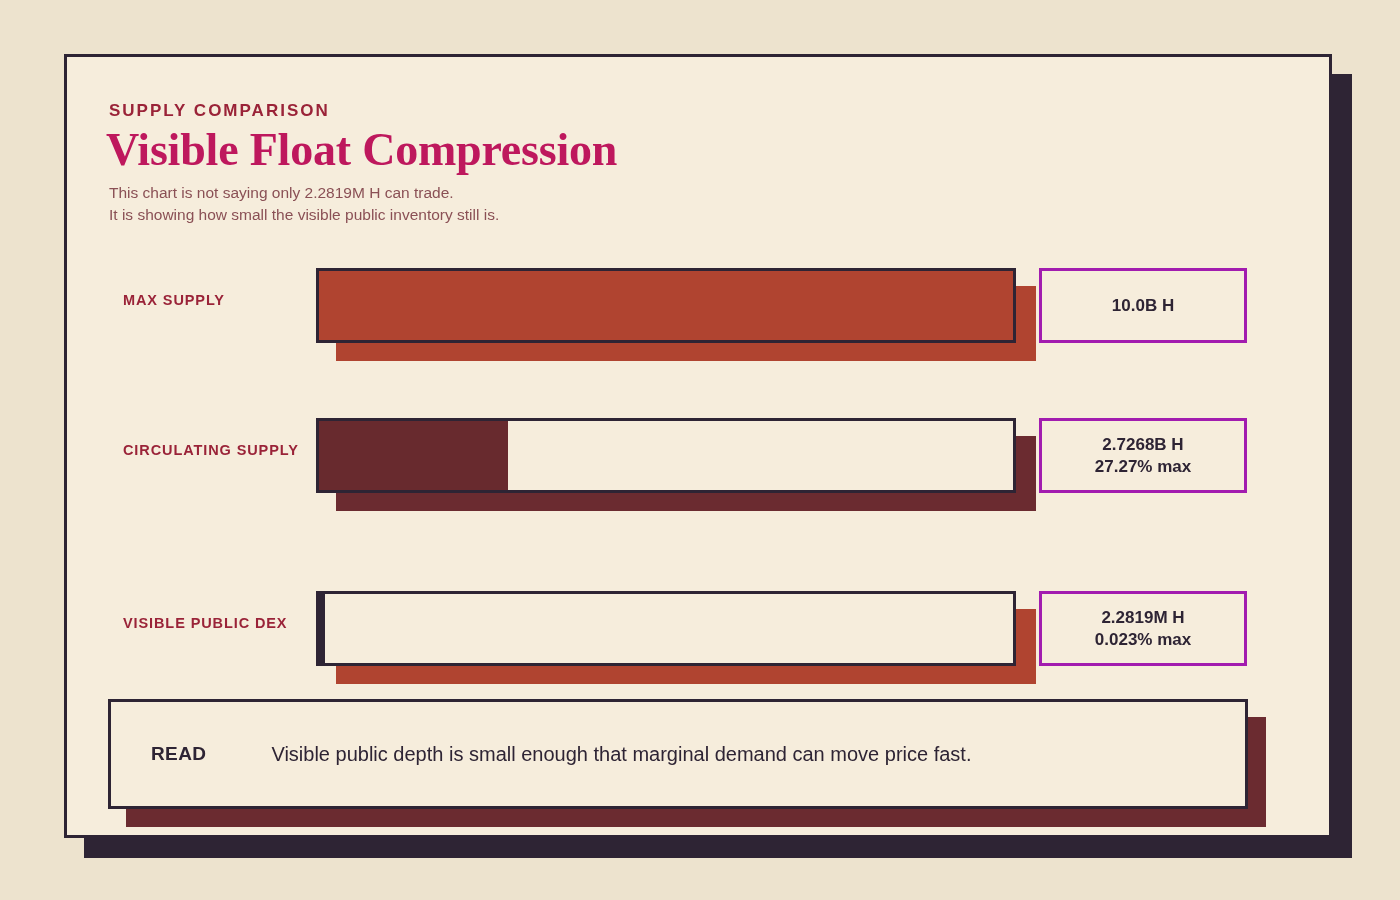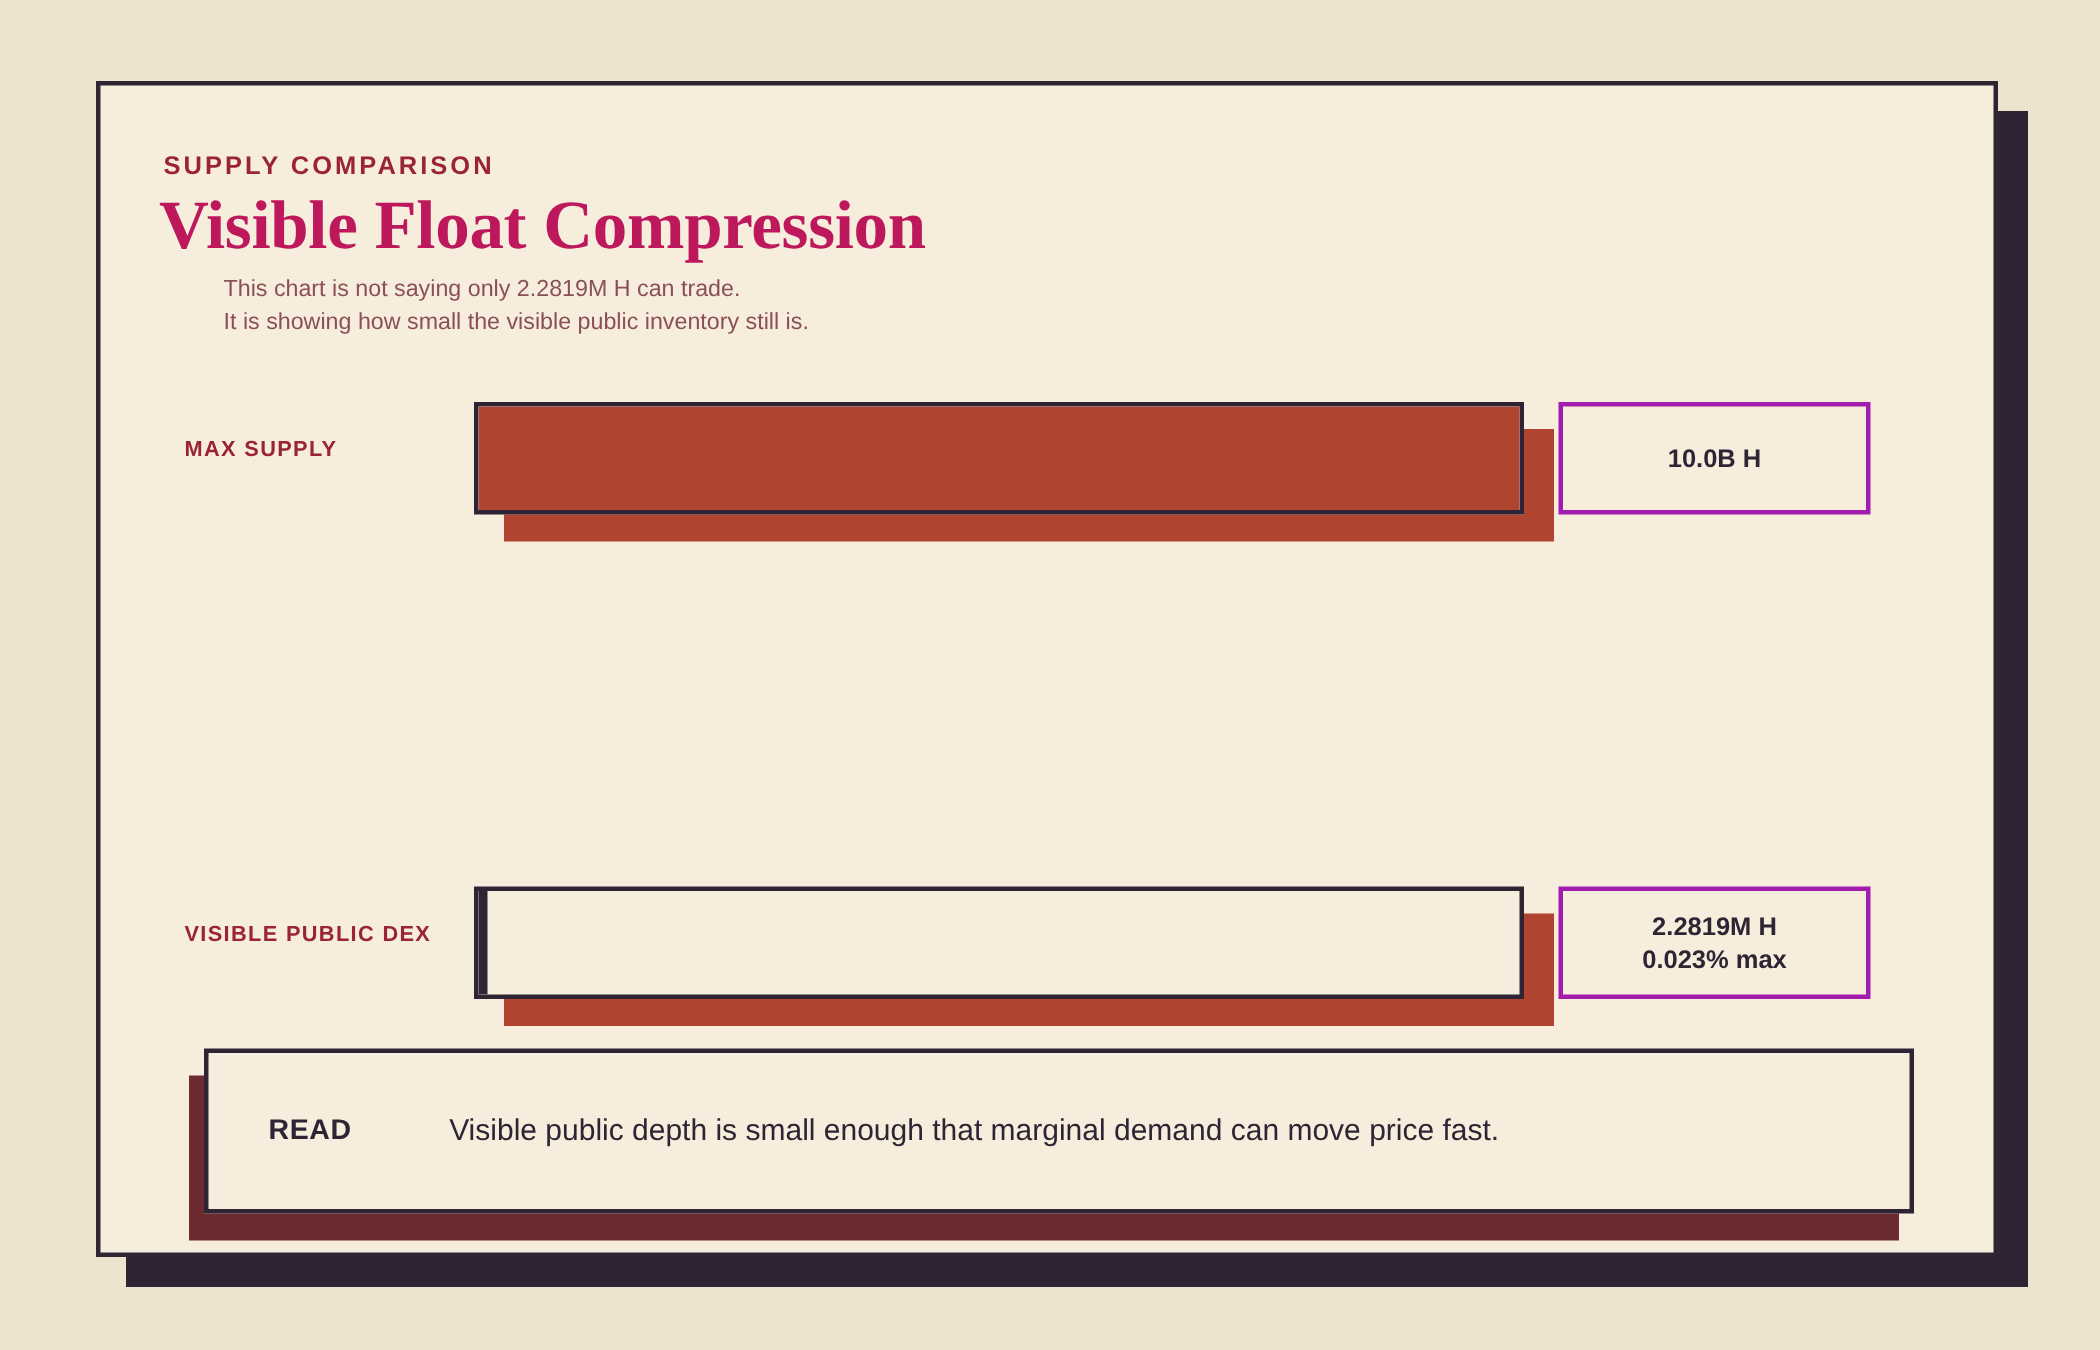--- a/index.html
+++ b/index.html
@@ -61,21 +61,21 @@
     letter-spacing: -0.2px;
   }
   .subtitle {
     position: absolute;
     left: 42px;
     top: 125px;
     font-size: 15.5px;
     color: #8A5055;
     line-height: 22px;
   }
-  .subtitle div { white-space: nowrap; margin-left: 40px; }
+  .subtitle div { white-space: nowrap; }
 
   
   .row {
     position: absolute;
     left: 0;
     width: 100%;
     height: 110px;
     text-align: center;
   }
   .row-label {
@@ -158,21 +158,20 @@
     left: 41px;
     top: 642px;
     width: 1140px;
     height: 110px;
     background: #F6EDDC;
     border: 3px solid #2E2434;
     box-sizing: border-box;
     display: flex;
     align-items: center;
     z-index: 2;
-    margin-left: 28px;
   }
   .read-tag {
     margin-left: 40px;
     font-size: 19px;
     font-weight: bold;
     color: #2E2434;
     letter-spacing: 0.4px;
   }
   .read-text {
     margin-left: 65px;
@@ -200,20 +199,31 @@
       <div class="row-label">MAX SUPPLY</div>
       <div class="bar-shadow" style="background: rgb(176, 68, 48);"></div>
       <div class="bar-track">
         <div class="bar-fill" style="width: 100%; background: rgb(176, 68, 48);"></div>
       </div>
       <div class="value-box">
         <div class="value-main">10.0B H</div>
       </div>
     </div>
 
+    <div class="row" style="top:351px;">
+      <div class="row-label">CIRCULATING SUPPLY</div>
+      <div class="bar-shadow" style="background: rgb(107, 43, 48);"></div>
+      <div class="bar-track">
+        <div class="bar-fill" style="width: 27.27%; background: rgb(104, 42, 46);"></div>
+      </div>
+      <div class="value-box">
+        <div class="value-main">2.7268B H</div>
+        <div class="value-sub">27.27% max</div>
+      </div>
+    </div>
 
     <div class="row" style="top:524px;">
       <div class="row-label">VISIBLE PUBLIC DEX</div>
       <div class="bar-shadow" style="background: rgb(176, 68, 48);"></div>
       <div class="bar-track">
         <div class="bar-fill" style="width: 0.9%; background: rgb(46, 36, 52);"></div>
       </div>
       <div class="value-box">
         <div class="value-main">2.2819M H</div>
         <div class="value-sub">0.023% max</div>

